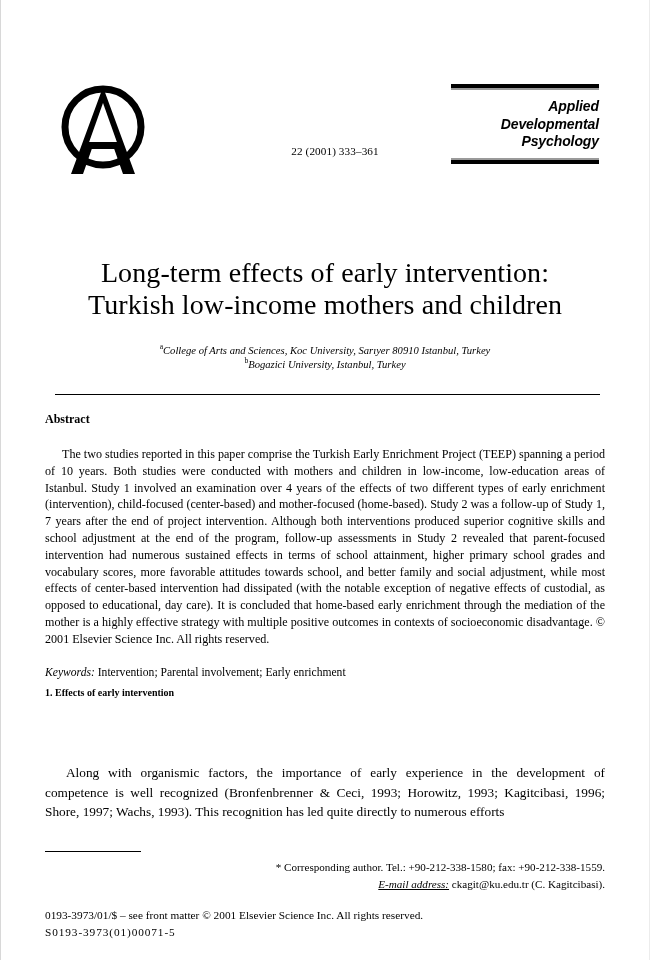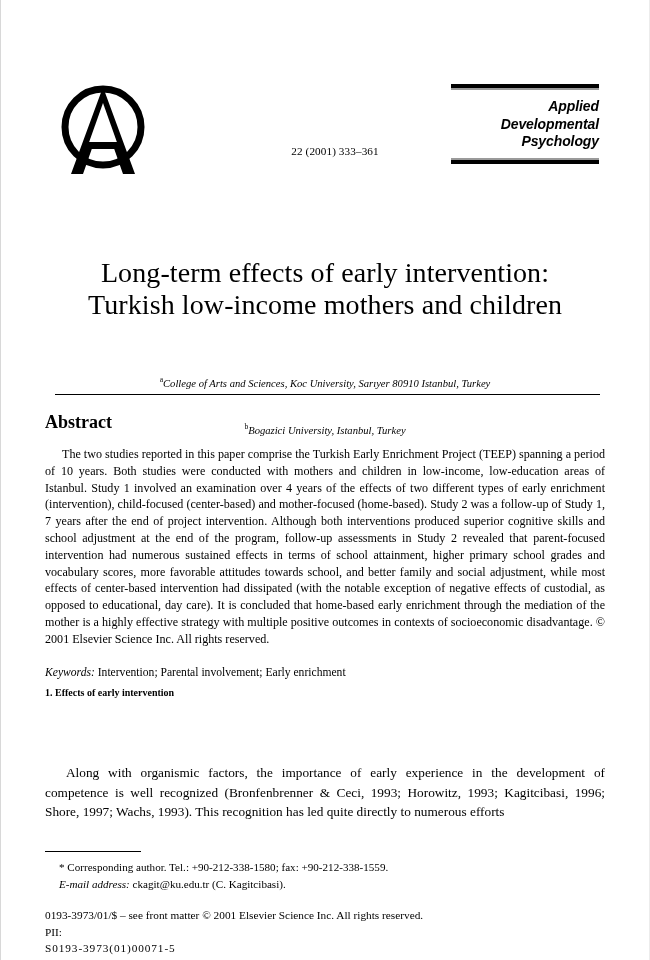--- a/index.html
+++ b/index.html
@@ -125,38 +125,38 @@
   .affiliations {
     position: absolute;
     left: 45px;
     top: 344px;
     width: 560px;
     text-align: center;
     font-style: italic;
     font-size: 10.6px;
     line-height: 13.6px;
   }
-  .affiliations span.aff { display: block; margin-top: 33px; }
+  .affiliations span.aff { display: block; }
   .affiliations sup { font-size: 7.6px; vertical-align: super; line-height: 0; font-style: normal; }
 
   .hr-main {
     position: absolute;
     left: 55px;
     top: 394px;
     width: 545px;
     height: 0;
     border-top: 1.6px solid #000;
   }
 
   
   .abstract-heading {
     position: absolute;
     left: 45px;
     top: 412px;
-    font-size: 18px;
+    font-size: 12px;
     font-weight: bold;
   }
   .abstract-body {
     position: absolute;
     left: 45px;
     top: 446px;
     width: 560px;
     font-size: 12.1px;
     line-height: 16.8px;
     text-align: justify;
@@ -201,23 +201,24 @@
     height: 0;
     border-top: 1.2px solid #000;
   }
   .footnotes {
     position: absolute;
     left: 45px;
     top: 859px;
     width: 560px;
     font-size: 11.1px;
     line-height: 16.5px;
+    text-align: right;
   }
   .footnotes .fn { display: block; text-indent: 14px; }
-  .footnotes .fn-email-label { font-style: italic; }
+  .footnotes .fn-email-label { font-style: italic; text-decoration: underline; }
 
   .imprint {
     position: absolute;
     left: 45px;
     top: 907px;
     width: 560px;
     font-size: 11.3px;
     line-height: 16.5px;
   }
   .imprint span { display: block; }
@@ -284,18 +285,17 @@
 
   <div class="footnote-rule"></div>
   <div class="footnotes">
     <span class="fn">* Corresponding author. Tel.: +90-212-338-1580; fax: +90-212-338-1559.</span>
     <span class="fn"><span class="fn-email-label">E-mail address:</span><span> ckagit@ku.edu.tr (C. Kagitcibasi).</span></span>
   </div>
 
   <div class="imprint">
     <span>0193-3973/01/$ – see front matter © 2001 Elsevier Science Inc. All rights reserved.</span>
     <span>
-        <span>PII: </span>
         <span class="pii-code">S0193-3973(01)00071-5</span>
       </span>
   </div>
 
 </div>
 
 </body></html>

